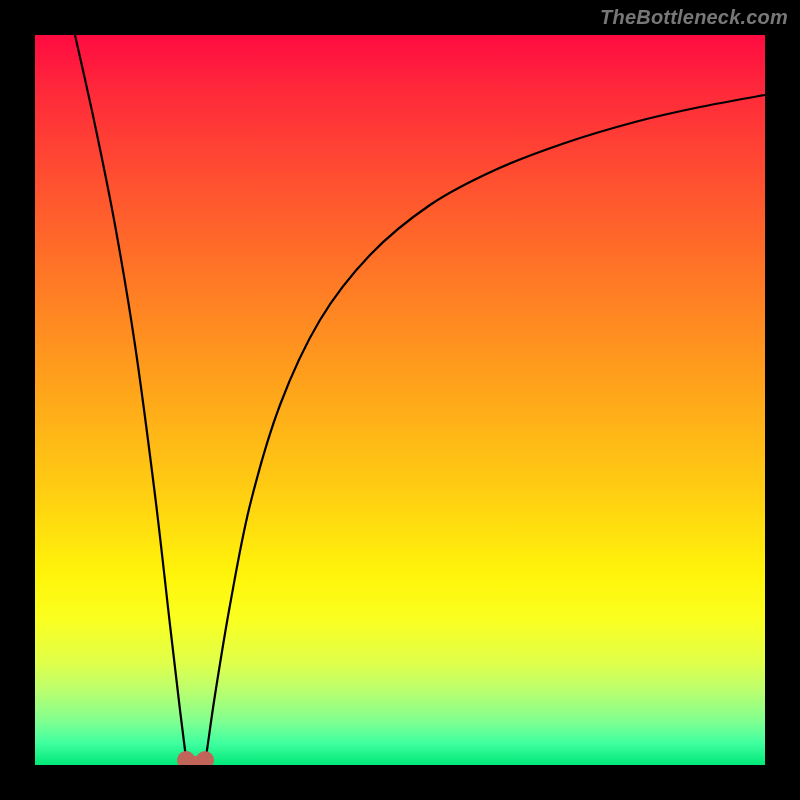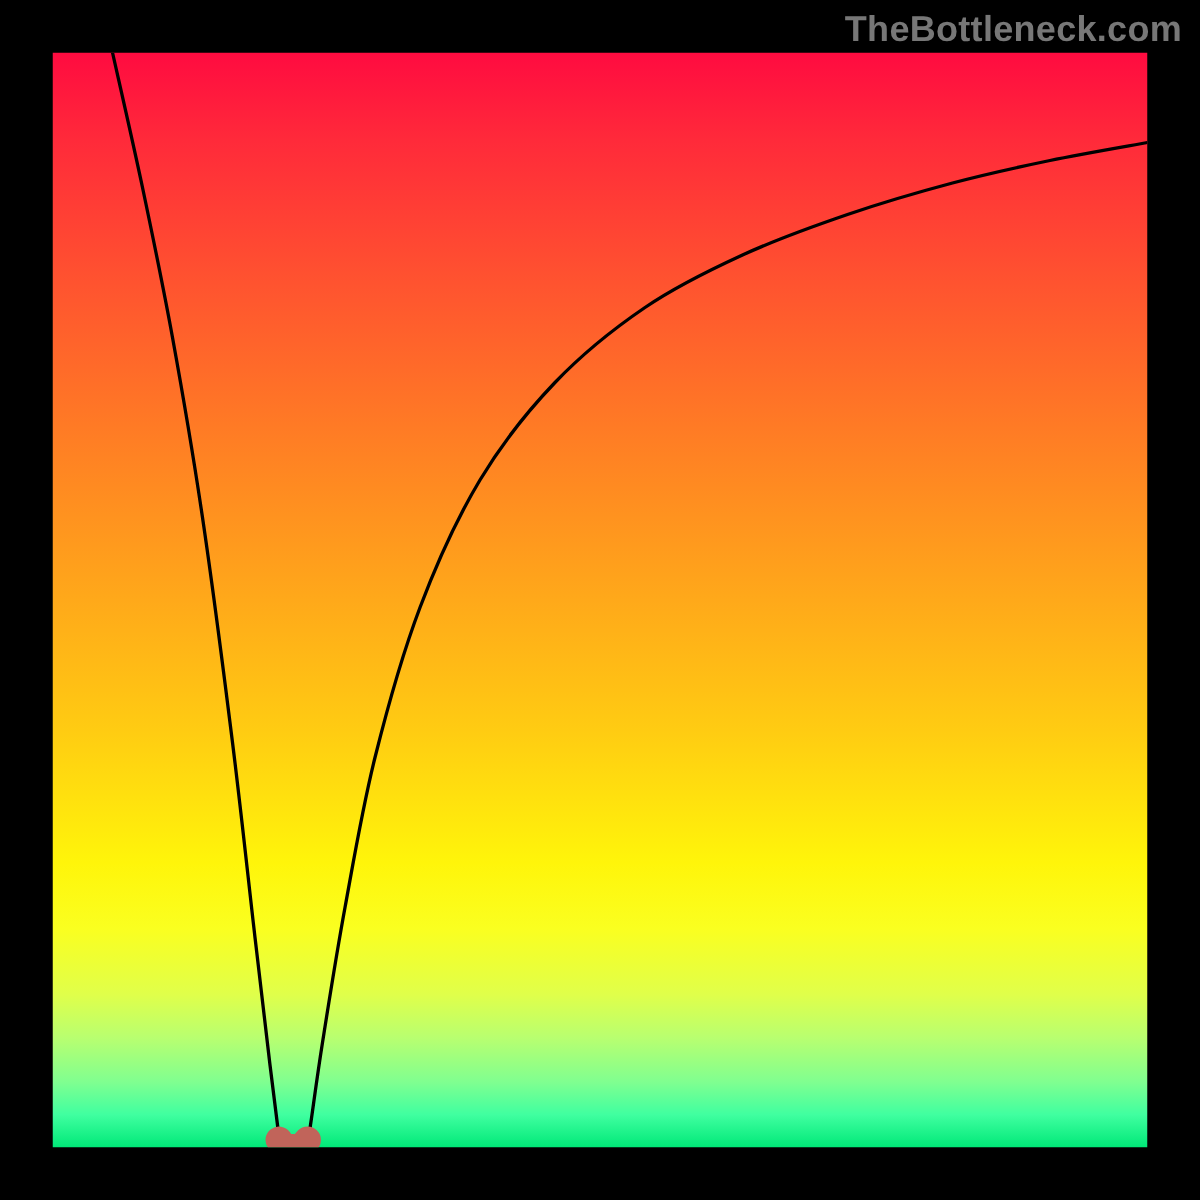--- a/index.html
+++ b/index.html
@@ -49,24 +49,25 @@
     position: absolute;
     inset: 0;
     width: 730px;
     height: 730px;
   }
   .attr {
     position: absolute;
     top: 6px;
     right: 12px;
     font-family: Arial, Helvetica, sans-serif;
-    font-size: 24px;
+    font-size: 20px;
     font-weight: bold;
     color: #777;
     letter-spacing: 0.2px;
+    font-style: italic;
   }
 </style>
 </head>
 <body>
 
 <div class="frame">
   <div class="attr">TheBottleneck.com</div>
 
   <div class="plot">
     <div class="gradient"></div>

